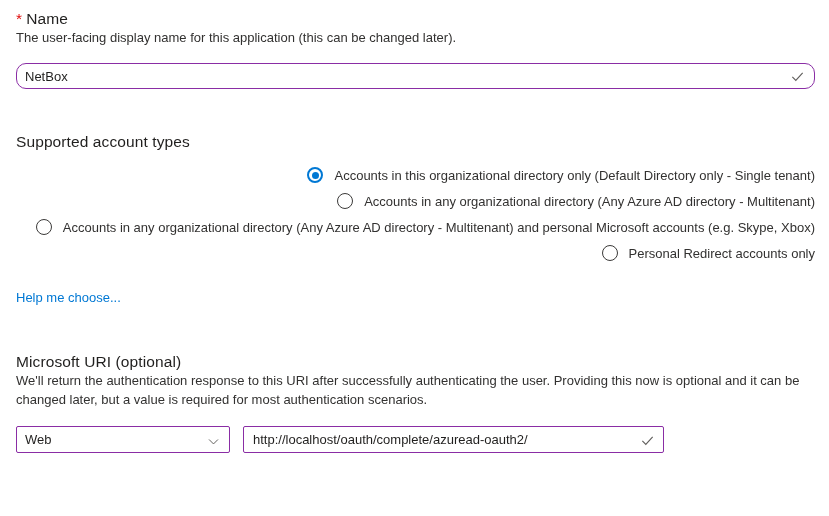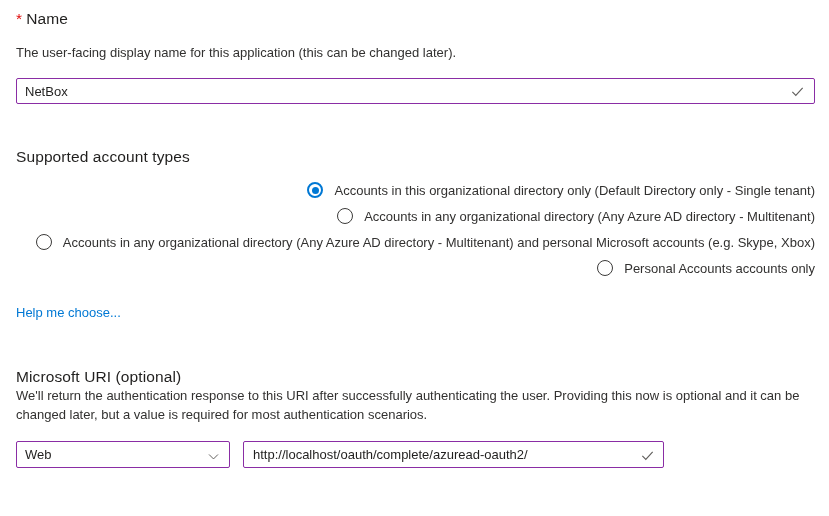--- a/index.html
+++ b/index.html
@@ -20,31 +20,31 @@
   }
   .required-star { color: #e00b0b; margin-right: 4px; }
 
   .body-text {
     font-size: 13px;
     line-height: 19px;
     color: #323130;
   }
 
   
-  .name-desc { margin-top: 15px; }
+  .name-desc { }
   .input-wrap {
     position: relative;
     margin-top: 16px;
     width: 799px;
   }
   .text-input {
     width: 100%;
     height: 26px;
     border: 1px solid #8a2da5;
-    border-radius: 2px;
+    border-radius: 10px;
     padding: 0 30px 0 8px;
     font-family: "Liberation Sans", "DejaVu Sans", sans-serif;
     font-size: 13px;
     color: #201f1e;
     outline: none;
     background: #fff;
   }
   .valid-check {
     position: absolute;
     right: 10px;
@@ -180,21 +180,21 @@
       <div class="radio-row">
         <span class="radio"></span>
         <span class="radio-label">Accounts in any organizational directory (Any Azure AD directory - Multitenant)</span>
       </div>
       <div class="radio-row">
         <span class="radio"></span>
         <span class="radio-label">Accounts in any organizational directory (Any Azure AD directory - Multitenant) and personal Microsoft accounts (e.g. Skype, Xbox)</span>
       </div>
       <div class="radio-row">
         <span class="radio"></span>
-        <span class="radio-label">Personal Accounts accounts only</span>
+        <span class="radio-label">Personal Redirect accounts only</span>
       </div>
     </div>
 
     <a class="help-link">Help me choose...</a>
   </div>
 
   <div class="redirect-section">
     <div class="section-title">Microsoft URI (optional)</div>
 
     <div class="body-text redirect-desc">We'll return the authentication response to this URI after successfully authenticating the user. Providing this now is optional and it can be changed later, but a value is required for most authentication scenarios.</div>

